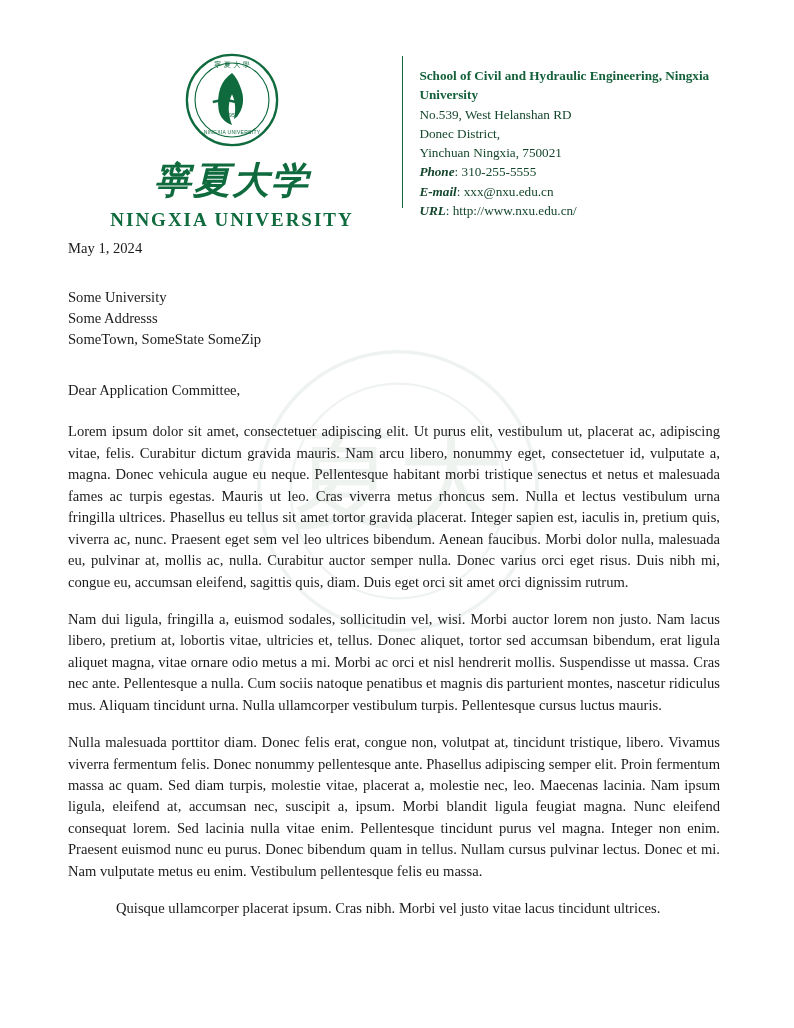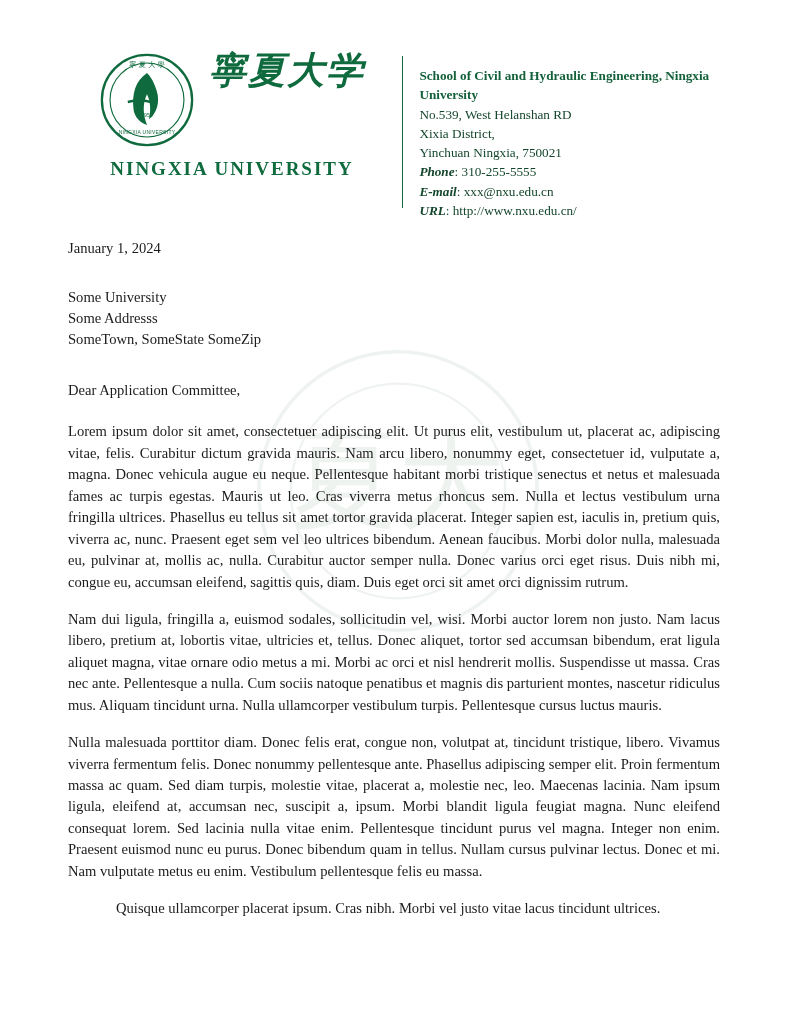--- a/index.html
+++ b/index.html
@@ -35,21 +35,23 @@
   .logo-block {
     width: 402px;
     padding-left: 62px;
     box-sizing: border-box;
     display: flex;
     flex-direction: column;
     align-items: center;
   }
   .logo-row {
     display: flex;
+    align-items: center;
     gap: 14px;
+    flex-direction: column;
   }
   .seal {
     width: 96px;
     height: 96px;
     position: relative;
     flex: none;
   }
   .seal svg { display: block; }
   .cn-name {
     font-family: "DejaVu Serif", serif;
@@ -160,39 +162,39 @@
         <div class="cn-name">寧夏大学</div>
       </div>
       <div class="en-name">NINGXIA UNIVERSITY</div>
     </div>
 
     <div class="vrule"></div>
 
     <div class="addr-block">
       <div class="dept">School of Civil and Hydraulic Engineering, Ningxia University</div>
       <div class="line">No.539, West Helanshan RD</div>
-      <div class="line">Xixia District,</div>
+      <div class="line">Donec District,</div>
       <div class="line">Yinchuan Ningxia, 750021</div>
       <div class="line">
         <span class="lbl">Phone</span><span>:</span>
         <span>310-255-5555</span>
       </div>
       <div class="line">
         <span class="lbl">E-mail</span><span>:</span>
         <span>xxx@nxu.edu.cn</span>
       </div>
       <div class="line">
         <span class="lbl">URL</span><span>:</span>
         <span>http://www.nxu.edu.cn/</span>
       </div>
     </div>
   </div>
 
   <div class="content">
-    <div class="date">January 1, 2024</div>
+    <div class="date">May 1, 2024</div>
 
     <div class="recipient">
       <div>Some University</div>
       <div>Some Addresss</div>
       <div>SomeTown, SomeState   SomeZip</div>
     </div>
 
     <div class="salutation">Dear Application Committee,</div>
 
     <p class="para">Lorem ipsum dolor sit amet, consectetuer adipiscing elit. Ut purus elit, vestibulum ut, placerat ac, adipiscing vitae, felis. Curabitur dictum gravida mauris. Nam arcu libero, nonummy eget, consectetuer id, vulputate a, magna. Donec vehicula augue eu neque. Pellentesque habitant morbi tristique senectus et netus et malesuada fames ac turpis egestas. Mauris ut leo. Cras viverra metus rhoncus sem. Nulla et lectus vestibulum urna fringilla ultrices. Phasellus eu tellus sit amet tortor gravida placerat. Integer sapien est, iaculis in, pretium quis, viverra ac, nunc. Praesent eget sem vel leo ultrices bibendum. Aenean faucibus. Morbi dolor nulla, malesuada eu, pulvinar at, mollis ac, nulla. Curabitur auctor semper nulla. Donec varius orci eget risus. Duis nibh mi, congue eu, accumsan eleifend, sagittis quis, diam. Duis eget orci sit amet orci dignissim rutrum.</p>

